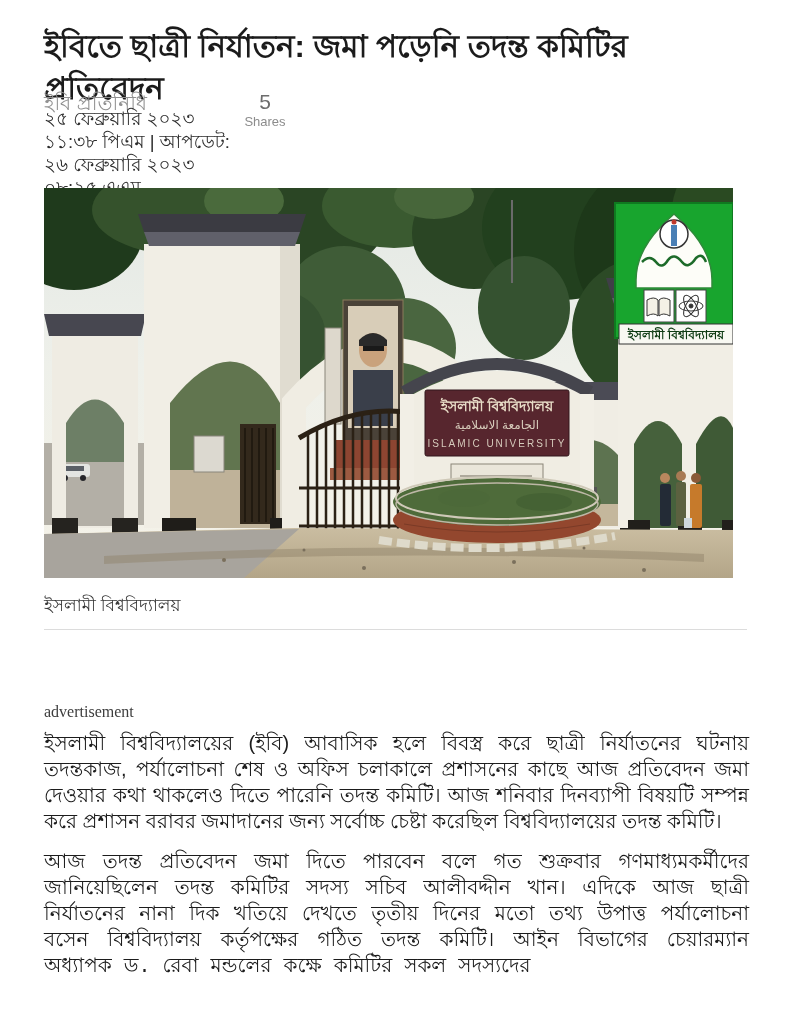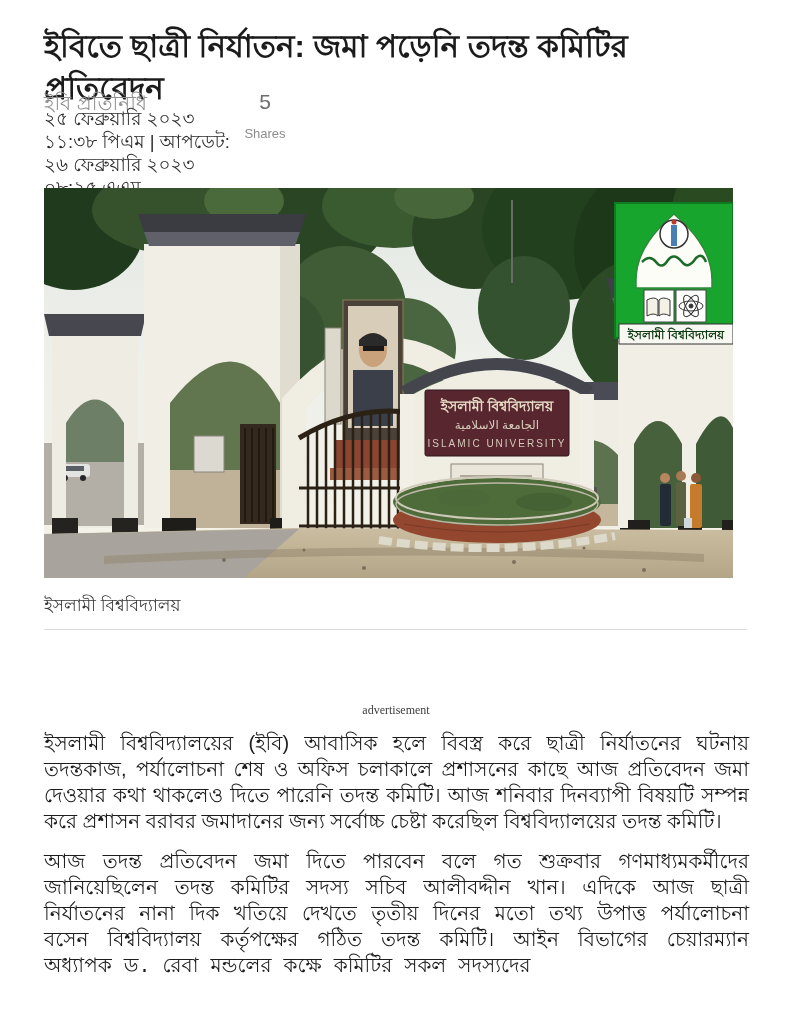--- a/index.html
+++ b/index.html
@@ -17,36 +17,36 @@
     font-size:20px;color:#919191;
   }
   .datetime{
     position:absolute;left:44px;top:108px;width:198px;
     font-size:18.5px;color:#2d2d2d;line-height:1.24;
   }
   .share-box{
     position:absolute;left:236px;top:90px;width:58px;text-align:center;
   }
   .share-count{font-size:21px;color:#6d6d6d;line-height:1.1;}
-  .share-label{font-size:13px;color:#8c8c8c;margin-top:13px;}
+  .share-label{font-size:13px;color:#8c8c8c;margin-top:1px;}
   .photo-wrap{
     position:absolute;left:44px;top:188px;width:689px;height:390px;background:#e9e9e4;
   }
   .photo-wrap svg{display:block;}
   .caption{
     position:absolute;left:44px;top:592px;width:704px;
     font-size:17px;color:#383838;
   }
   .divider{
     position:absolute;left:44px;top:629px;width:703px;height:1px;background:#dcdcdc;
   }
   .ad-label{
-    position:absolute;left:44px;top:703px;width:704px;text-align:center;
+    position:absolute;left:44px;top:703px;width:704px;
     font-family:"Liberation Serif","DejaVu Serif",serif;
-    font-size:12px;color:#3d3d3d;
+    font-size:16px;color:#3d3d3d;
   }
   .para{
     position:absolute;left:44px;width:705px;
     font-size:20px;color:#1c1c1c;line-height:26px;
     text-align:justify;margin:0;
   }
   .para-1{top:730px;}
   .para-2{top:850px;font-family:Liberation Mono, monospace;}
 </style>
 </head>

